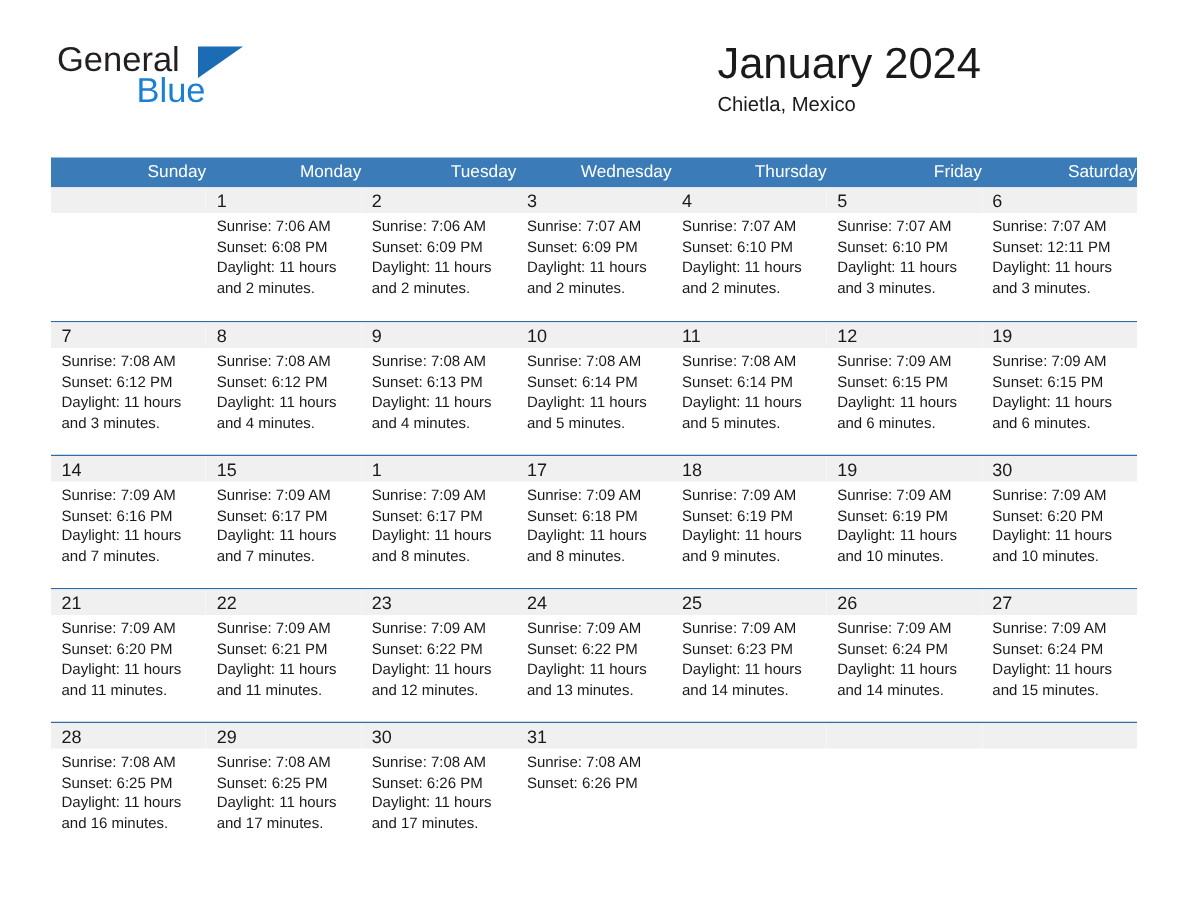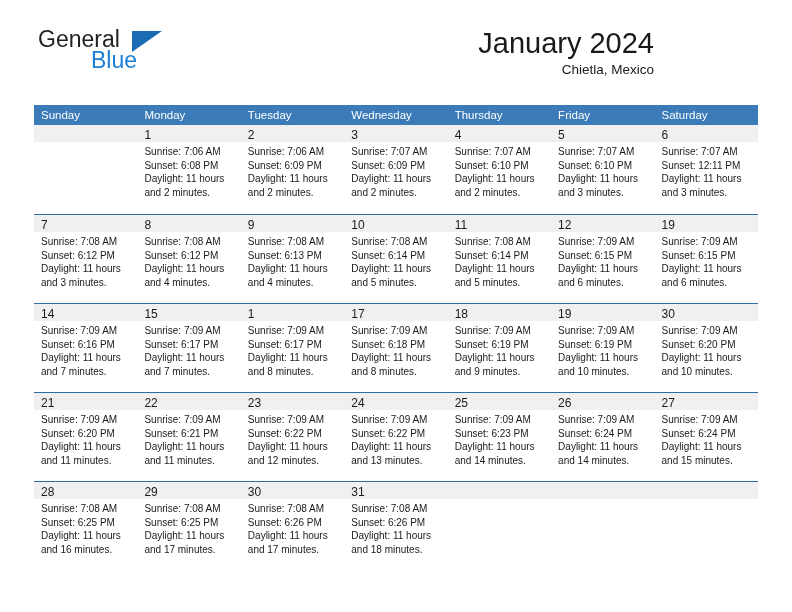--- a/index.html
+++ b/index.html
@@ -62,21 +62,20 @@
     font-size: 23px;
     color: #1b7fd4;
     font-family: "Liberation Sans", sans-serif;
     text-align: right;
   }
 
   .title-block {
     position: absolute;
     right: 0;
     top: 0;
-    text-align: right;
   }
   .month-title {
     font-size: 29px;
     color: #1a1a1a;
     line-height: 34px;
     white-space: nowrap;
   }
   .location {
     font-size: 13.5px;
     color: #1a1a1a;
@@ -99,20 +98,21 @@
     height: 20px;
   }
   .weekday {
     flex: 1 1 0;
     color: #ffffff;
     font-size: 11.5px;
     line-height: 20px;
     padding-left: 7px;
     box-sizing: border-box;
     white-space: nowrap;
+    text-align: right;
   }
 
   .week-row {
     display: flex;
     border-top: 1.5px solid #2f6ca5;
     height: 89px;
     box-sizing: border-box;
   }
   .week-row:first-of-type {
     border-top: none;
@@ -432,21 +432,20 @@
               <div>Sunrise: 7:08 AM</div>
               <div>Sunset: 6:26 PM</div>
               <div class="daylight-line">Daylight: 11 hours and 17 minutes.</div>
             </div>
           </div>
           <div class="day-cell">
             <div class="day-number-band"><span class="day-number">31</span></div>
             <div class="day-info">
               <div>Sunrise: 7:08 AM</div>
               <div>Sunset: 6:26 PM</div>
-              <div class="daylight-line">Daylight: 11 hours and 18 minutes.</div>
             </div>
           </div>
           <div class="day-cell empty">
             <div class="day-number-band"><span class="day-number"></span></div>
           </div>
           <div class="day-cell empty">
             <div class="day-number-band"><span class="day-number"></span></div>
           </div>
           <div class="day-cell empty">
             <div class="day-number-band"><span class="day-number"></span></div>

